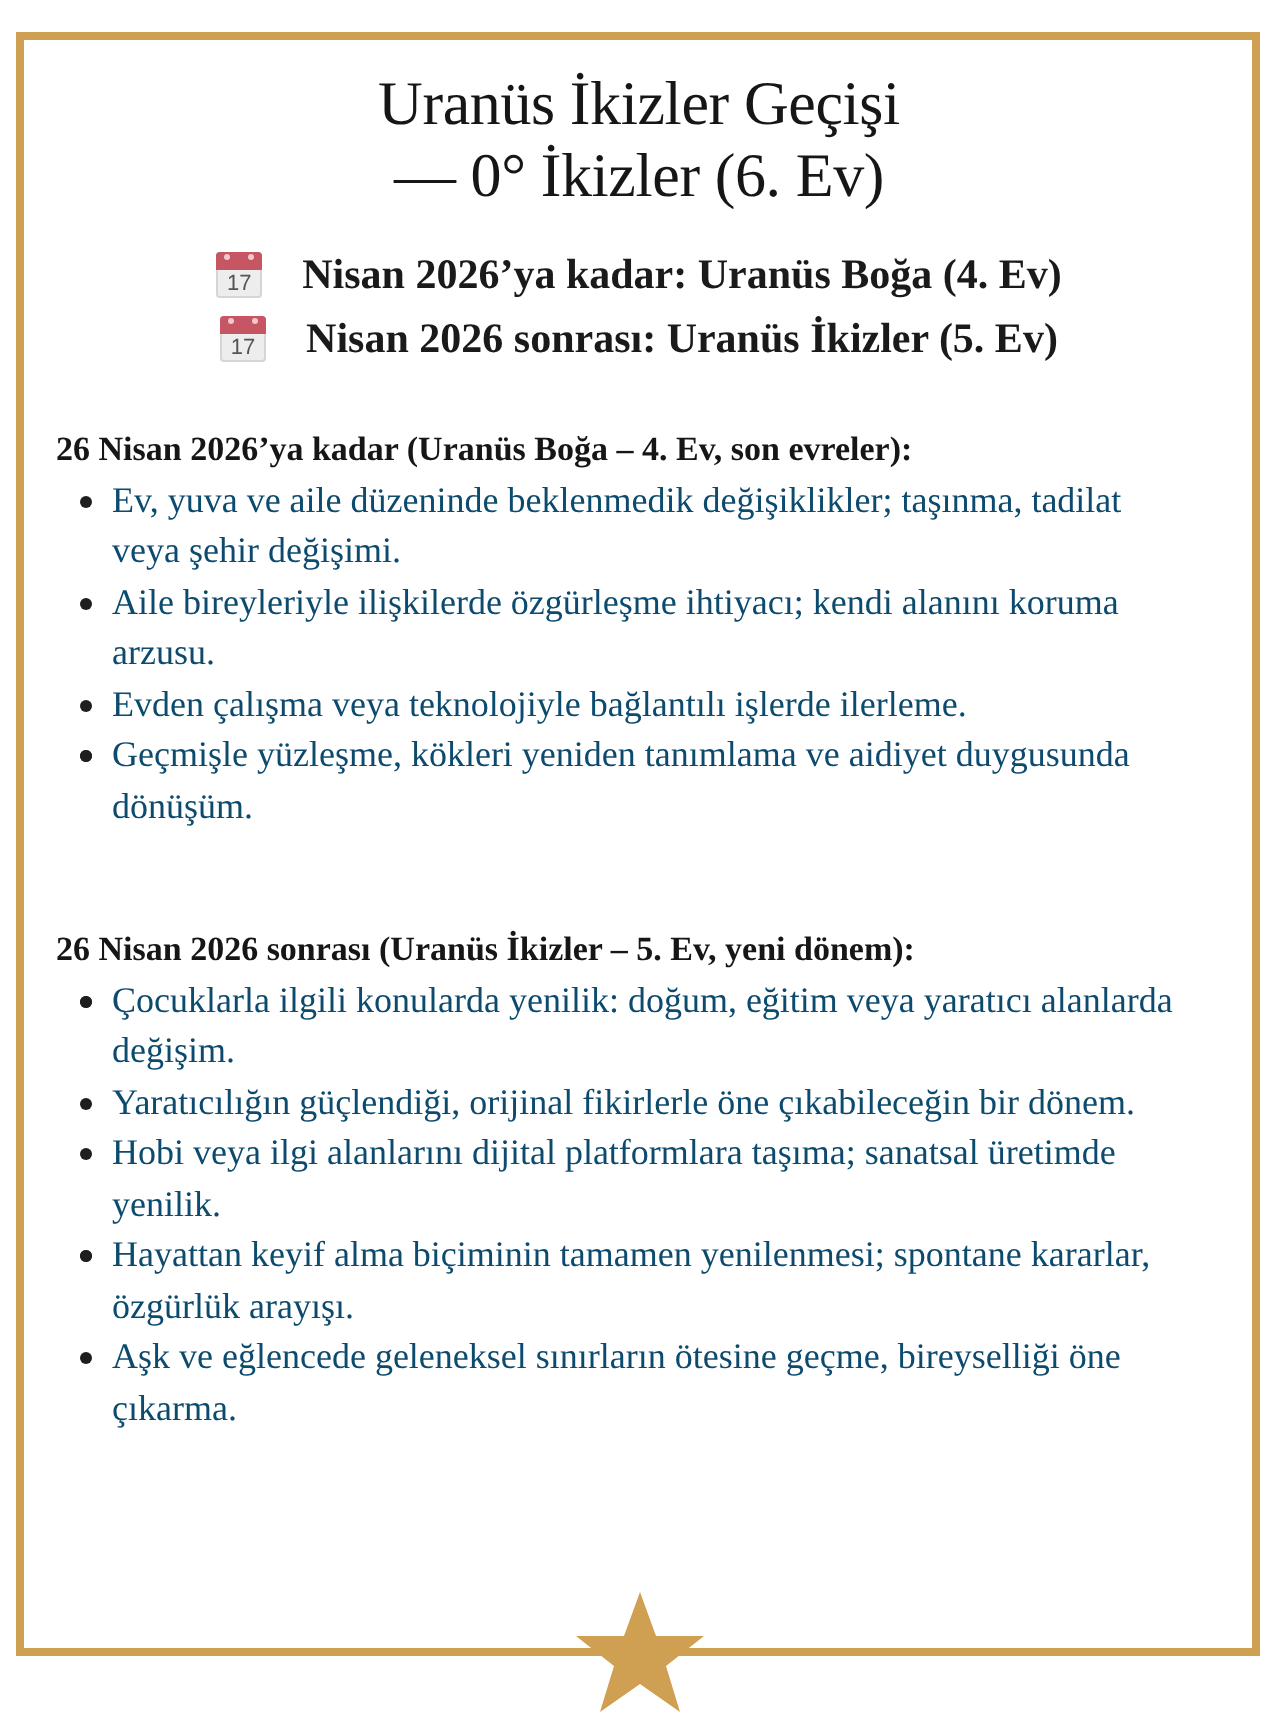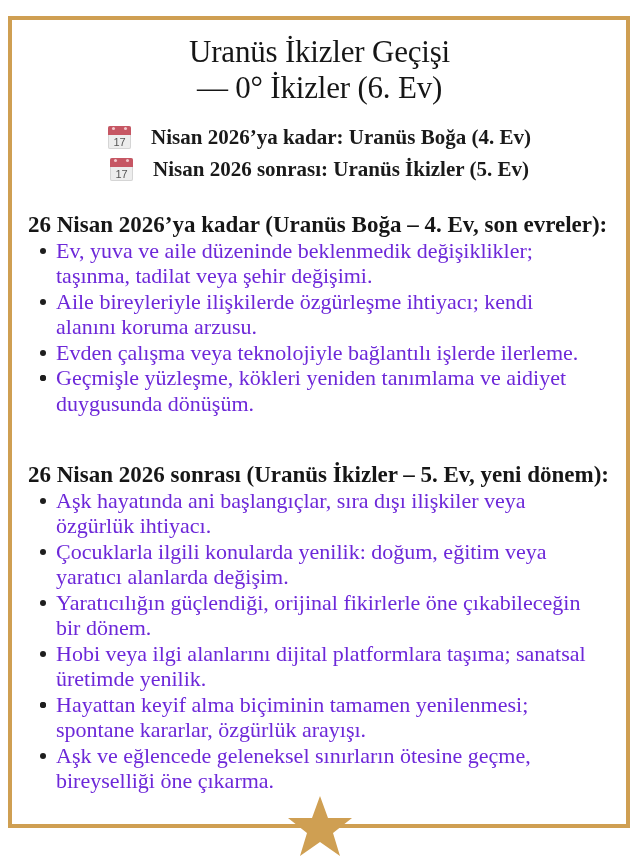--- a/index.html
+++ b/index.html
@@ -99,36 +99,36 @@
     }
     .section {
       position: absolute;
       left: 28px;
       width: 580px;
     }
     .section-1 { top: 212px; }
     .section-2 { top: 462px; }
     .section-heading {
       font-weight: bold;
-      font-size: 23px;
+      font-size: 17px;
       line-height: 25.5px;
       color: #161616;
       white-space: nowrap;
     }
     ul.bullets {
       list-style: none;
       margin: 0;
       padding: 0;
     }
     ul.bullets li {
       position: relative;
       padding-left: 28px;
-      font-size: 22px;
+      font-size: 18px;
       line-height: 25.5px;
-      color: #6d28d9;
+      color: #0c4a6e;
       width: 540px;
     }
     ul.bullets li .dot {
       position: absolute;
       left: 12px;
       top: 10px;
       width: 6px;
       height: 6px;
       border-radius: 50%;
       background: #1e1e1e;
@@ -175,21 +175,21 @@
     <li><span class="dot"></span><span>Aile bireyleriyle ilişkilerde özgürleşme ihtiyacı; kendi alanını koruma arzusu.</span></li>
     <li><span class="dot"></span><span>Evden çalışma veya teknolojiyle bağlantılı işlerde ilerleme.</span></li>
     <li><span class="dot"></span></li>
     <li><span class="dot"></span><span>Geçmişle yüzleşme, kökleri yeniden tanımlama ve aidiyet duygusunda dönüşüm.</span></li>
   </ul>
 </div>
 
 <div class="section section-2">
   <div class="section-heading">26 Nisan 2026 sonrası (Uranüs İkizler – 5. Ev, yeni dönem):</div>
   <ul class="bullets">
-    <li><span class="dot"></span><span>Aşk hayatında ani başlangıçlar, sıra dışı ilişkiler veya özgürlük ihtiyacı.</span></li>
+    <li><span class="dot"></span></li>
     <li><span class="dot"></span><span>Çocuklarla ilgili konularda yenilik: doğum, eğitim veya yaratıcı alanlarda değişim.</span></li>
     <li><span class="dot"></span><span>Yaratıcılığın güçlendiği, orijinal fikirlerle öne çıkabileceğin bir dönem.</span></li>
     <li><span class="dot"></span><span>Hobi veya ilgi alanlarını dijital platformlara taşıma; sanatsal üretimde yenilik.</span></li>
     <li><span class="dot"></span></li>
     <li><span class="dot"></span><span>Hayattan keyif alma biçiminin tamamen yenilenmesi; spontane kararlar, özgürlük arayışı.</span></li>
     <li><span class="dot"></span><span>Aşk ve eğlencede geleneksel sınırların ötesine geçme, bireyselliği öne çıkarma.</span></li>
   </ul>
 </div>
 
 <svg class="star" viewBox="0 0 66 62">

